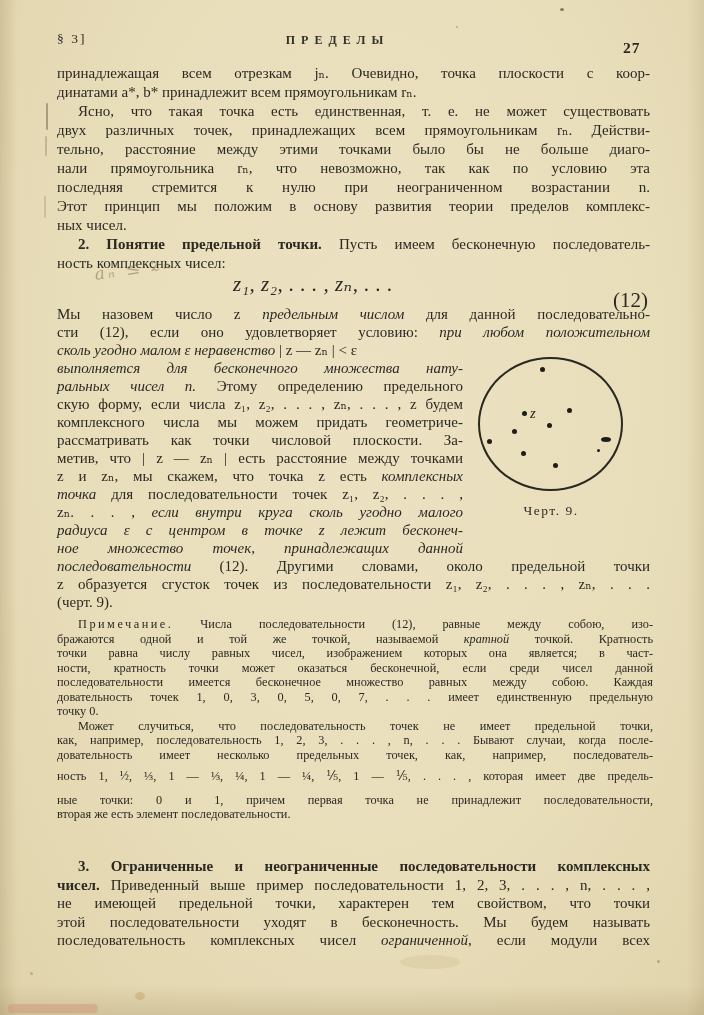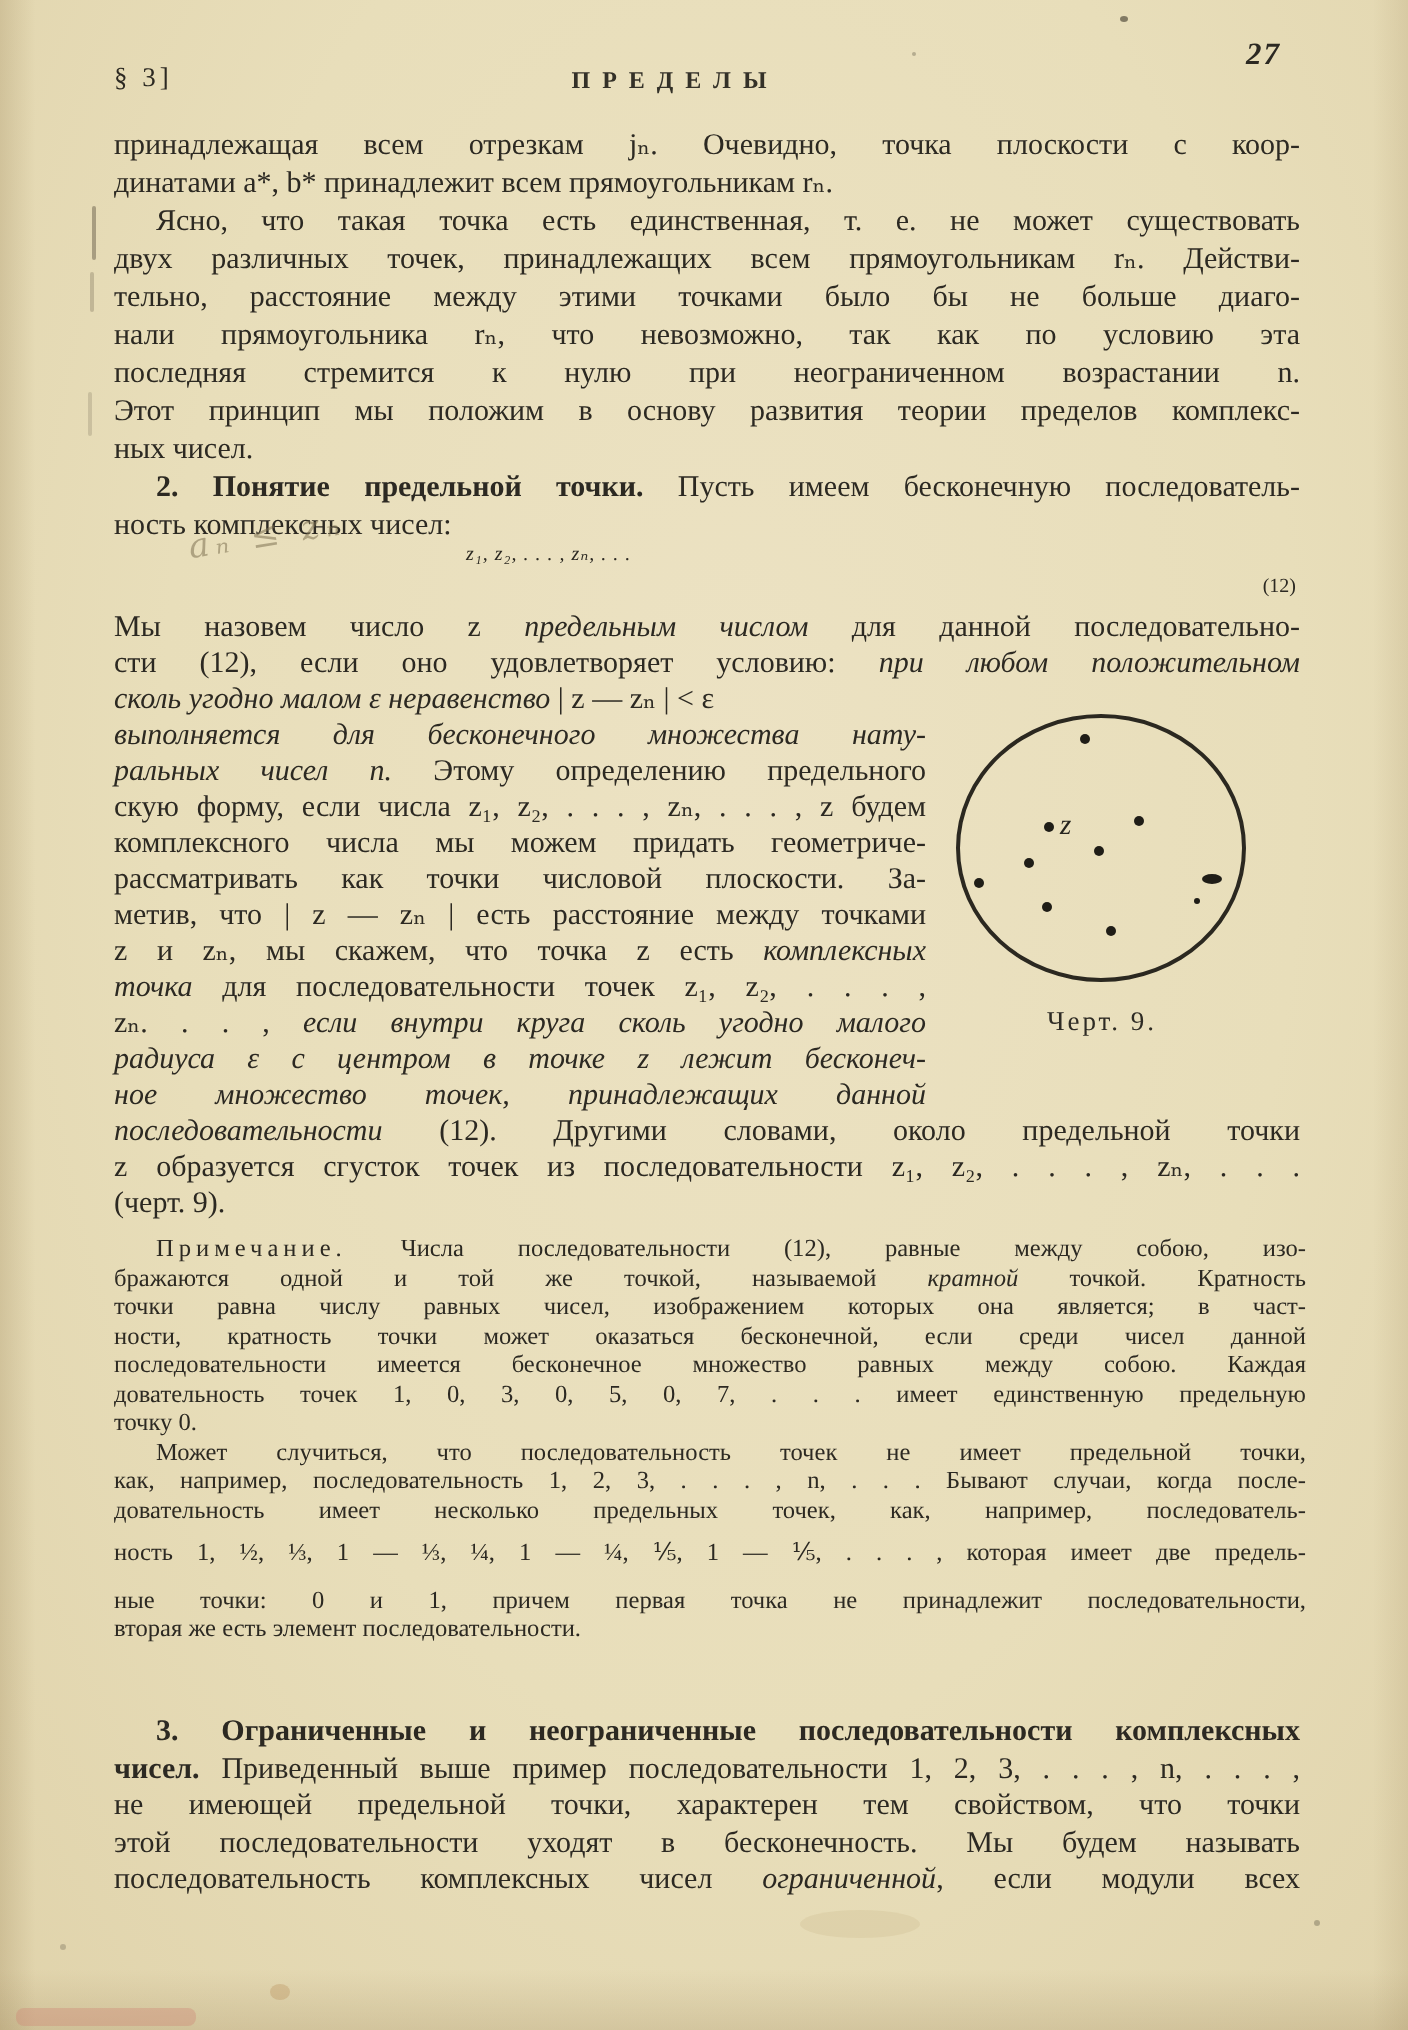--- a/index.html
+++ b/index.html
@@ -10,37 +10,37 @@
     background:
       linear-gradient(90deg, rgba(140,115,70,.22), rgba(140,115,70,0) 2.5%),
       linear-gradient(270deg, rgba(140,115,70,.14), rgba(140,115,70,0) 2.5%),
       linear-gradient(0deg, rgba(140,115,70,.20), rgba(140,115,70,0) 3%),
       radial-gradient(ellipse at 52% 38%, #ece2c3 0%, #e8deba 55%, #e0d3ab 100%);
   }
   .abs{position:absolute;}
   
   .hdr-sec{left:57px;top:31px;font-size:13.5px;letter-spacing:2px;}
   .hdr-title{left:57px;top:33px;width:561px;text-align:center;font-size:12px;font-weight:bold;letter-spacing:6px;color:#343128;}
-  .hdr-num{left:623px;top:19px;font-size:15.5px;font-weight:bold;letter-spacing:1px;font-style:italic;}
+  .hdr-num{left:623px;top:39px;font-size:15.5px;font-weight:bold;letter-spacing:1px;}
   
   .block{position:absolute;left:57px;width:593px;font-size:15px;}
   .para1{top:64px;line-height:19px;}
   .para2{top:305px;line-height:18px;}
   .note{top:617px;width:596px;font-size:12.3px;line-height:14.5px;}
   .para3{top:857px;line-height:18.6px;}
   .ln{min-height:1em;}
   .jl{text-align:justify;text-align-last:justify;}
   .ind{text-indent:21px;}
   .nw{width:406px;}
   .tall{padding:7px 0 9px 0;}
   .ln b.lead{font-weight:bold;}
   .note b.lead{font-weight:normal;letter-spacing:2.5px;}
   .ln i{}
   
-  .formula-row{position:absolute;left:57px;top:272px;width:593px;height:24px;font-size:10px;}
+  .formula-row{position:absolute;left:57px;top:272px;width:593px;height:24px;font-size:21px;}
   .formula{position:absolute;left:176px;top:0;font-style:italic;letter-spacing:.5px;}
   .formula-num{position:absolute;right:2px;top:16px;}
   
   .fig-circle{position:absolute;left:478px;top:357px;width:141px;height:130px;
     border:2.6px solid #2b2820;border-radius:50%;}
   .dot{position:absolute;width:5px;height:5px;background:#1f1d17;border-radius:50%;}
   .zlabel{position:absolute;left:50px;top:46px;font-style:italic;font-size:14.5px;color:#26241e;}
   .fig-caption{position:absolute;left:478px;top:503px;width:146px;text-align:center;
     font-size:13.5px;letter-spacing:1.5px;color:#2e2b24;}
   

